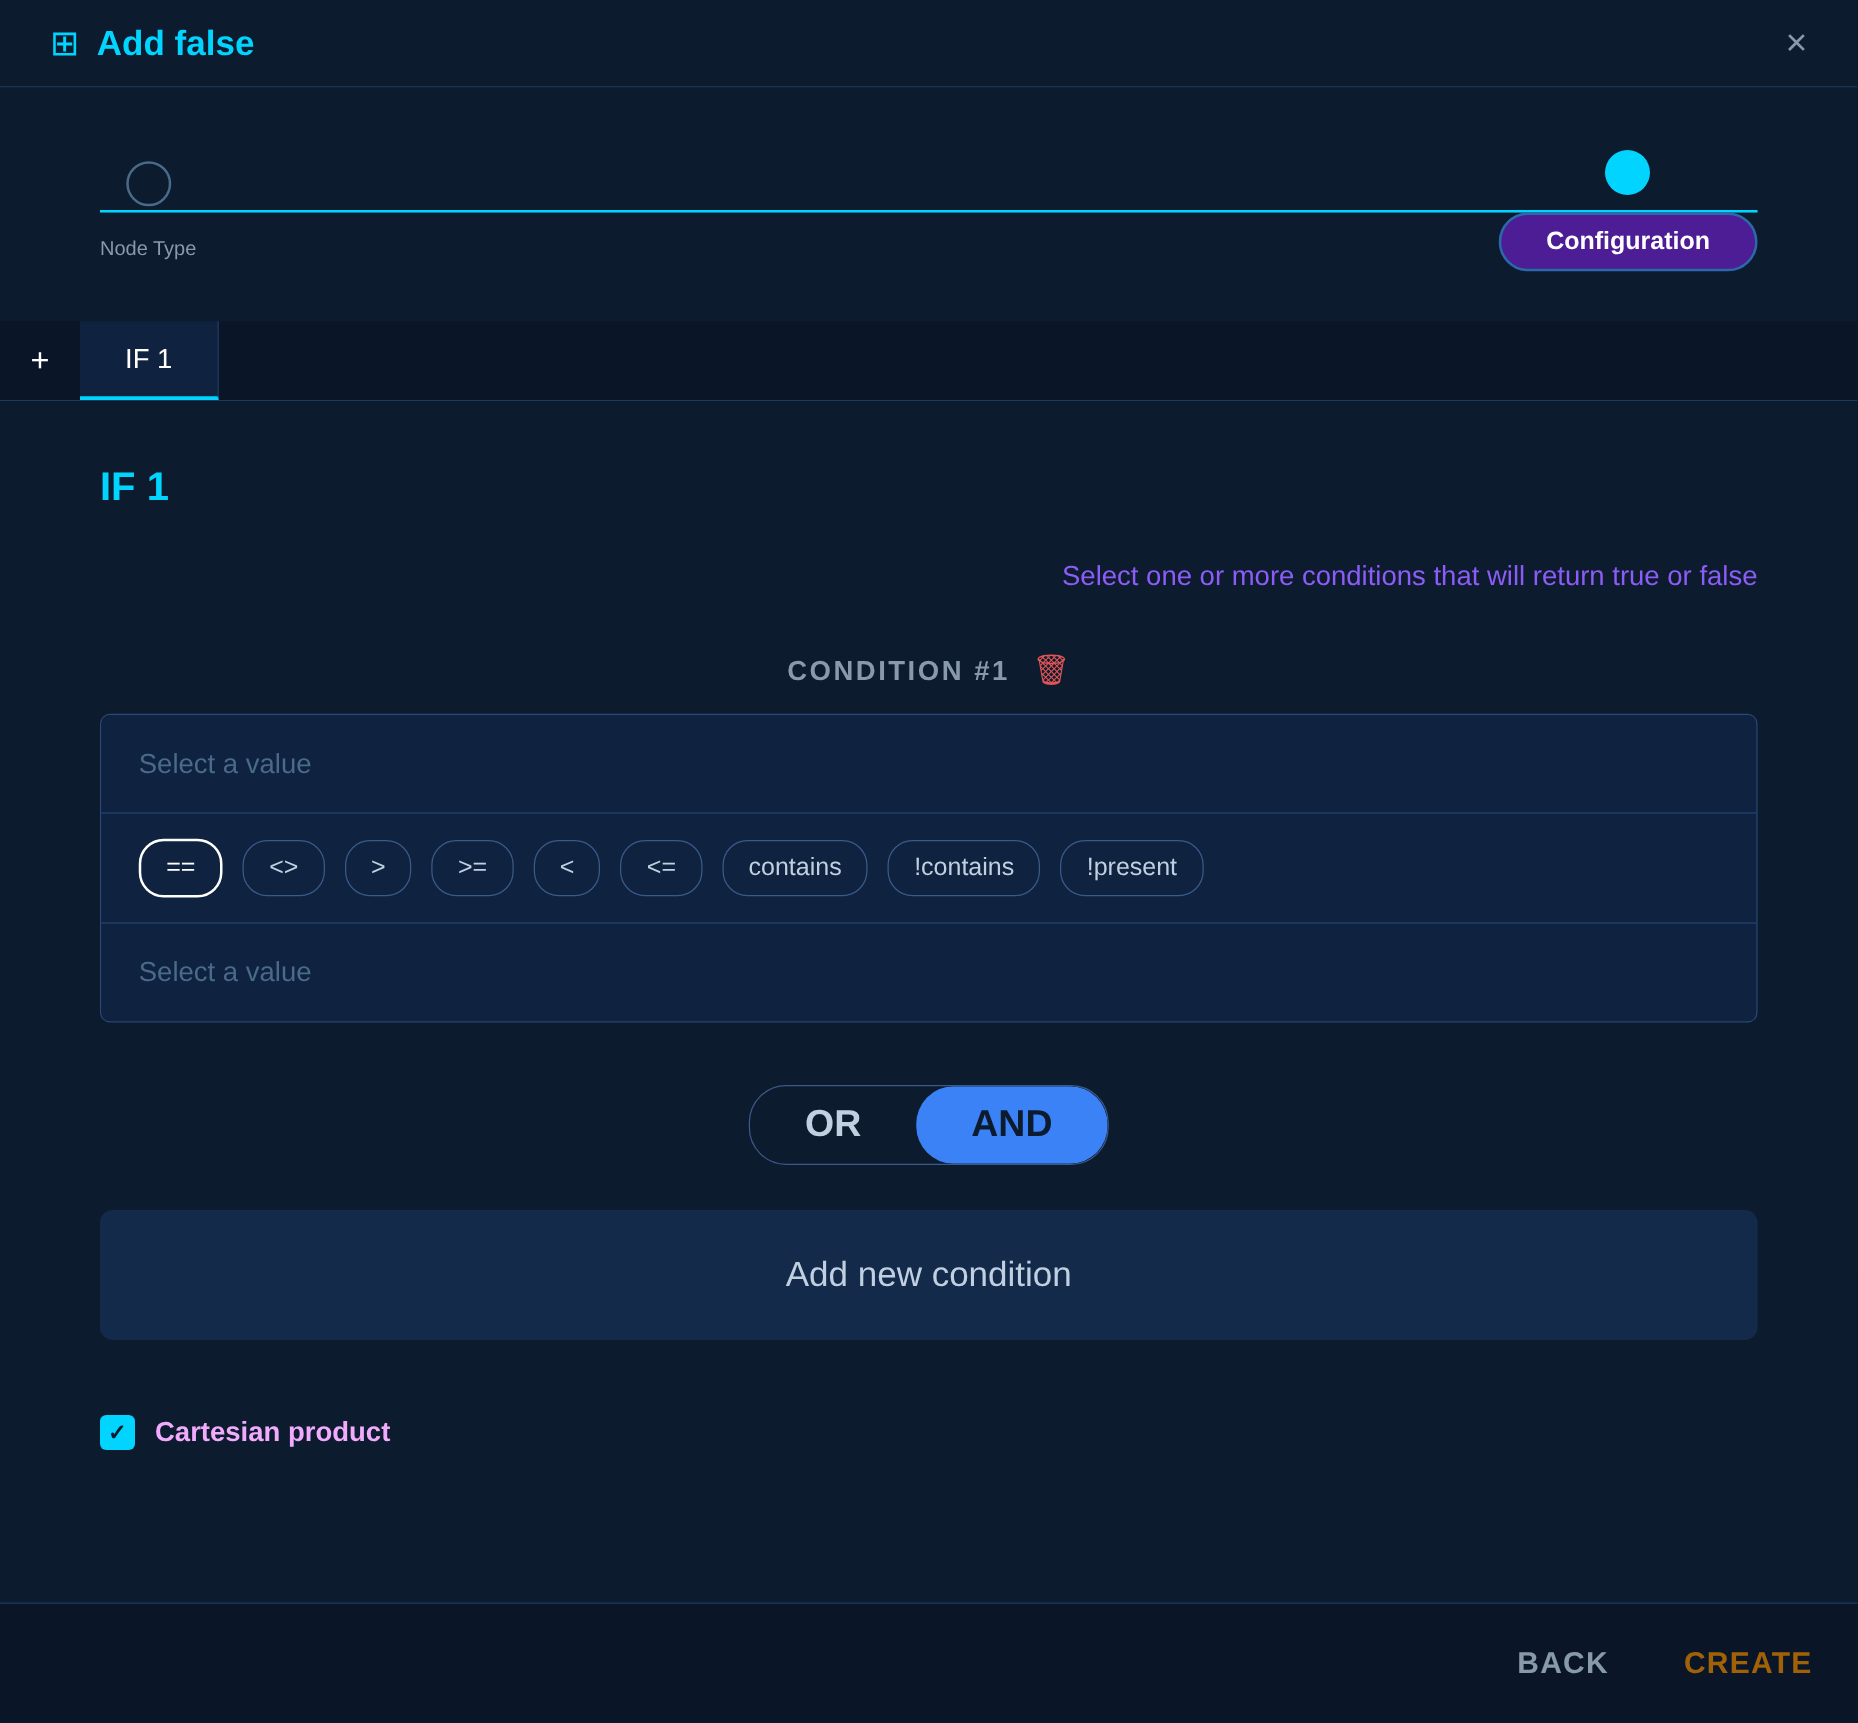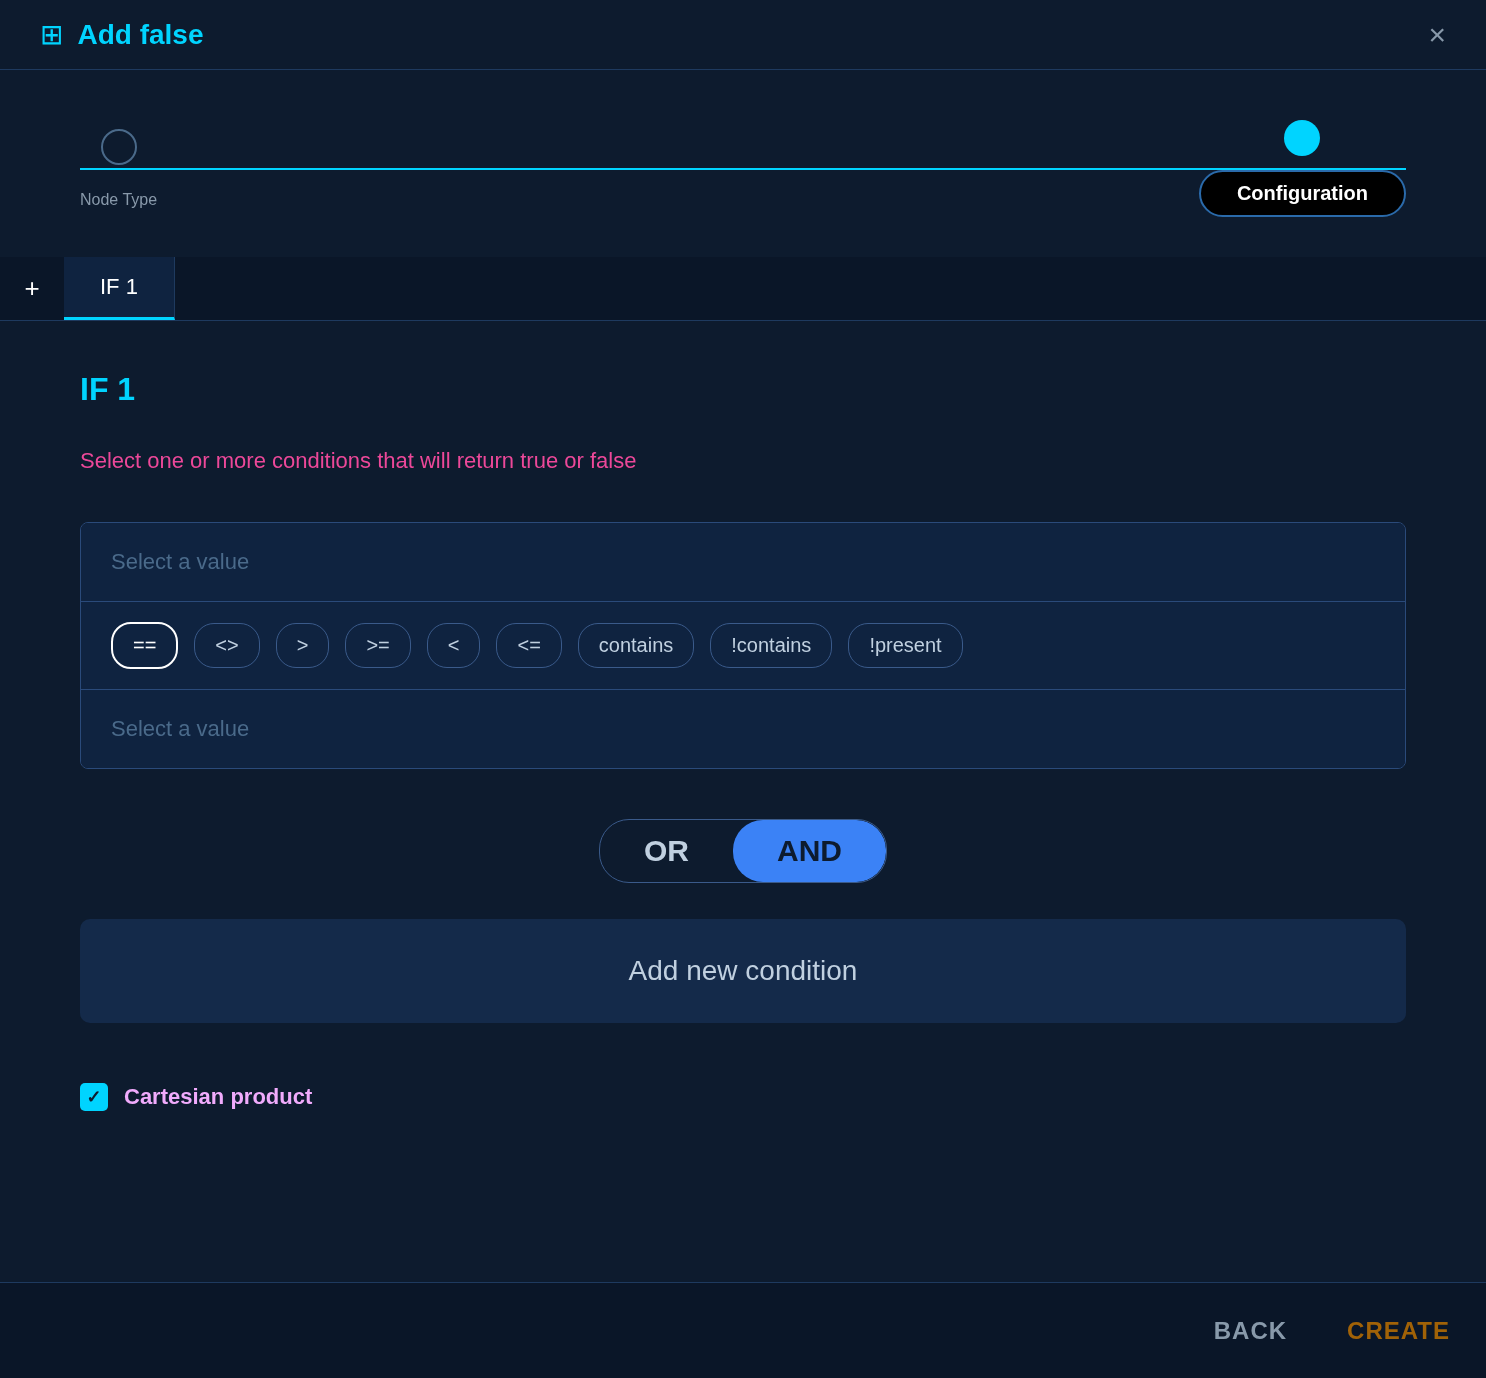--- a/index.html
+++ b/index.html
@@ -104,21 +104,21 @@
       gap: 10px;
       margin-left: auto;
     }
     .step-circle-active {
       width: 36px;
       height: 36px;
       border-radius: 50%;
       background: #00d4ff;
     }
     .step-config-badge {
-      background: #000000;
+      background: #4c1d95;
       border: 2px solid #2a6aaa;
       border-radius: 30px;
       padding: 10px 36px;
       color: #ffffff;
       font-size: 20px;
       font-weight: 700;
       margin-top: 4px;
       white-space: nowrap;
       text-align: right;
     }
@@ -160,23 +160,23 @@
       padding: 50px 80px 30px;
       background: #0d1b2e;
     }
     .if-title {
       color: #00d4ff;
       font-size: 32px;
       font-weight: 600;
       margin-bottom: 40px;
     }
     .subtitle {
-      color: #ec4899;
-      font-size: 22px;
-      text-align: left;
+      color: #8b5cf6;
+      font-size: 22px;
+      text-align: right;
       margin-bottom: 48px;
     }
 
     
     .condition-header {
       display: flex;
       align-items: center;
       justify-content: center;
       gap: 18px;
       margin-bottom: 20px;
@@ -374,20 +374,24 @@
 <div class="tabs-row">
   <button class="tab-add-btn">+</button>
   <div class="tab-item">IF 1</div>
 </div>
 
 <div class="main-content">
   <div class="if-title">IF 1</div>
   <div class="subtitle">Select one or more conditions that will return true or false</div>
 
   
+  <div class="condition-header">
+    <span class="condition-label">CONDITION  #1</span>
+    <button class="delete-btn">🗑</button>
+  </div>
 
   
   <div class="condition-box">
     <div class="value-select-row">Select a value</div>
     <div class="operators-row">
       <button class="op-btn active">==</button>
       <button class="op-btn">&lt;&gt;</button>
       <button class="op-btn">&gt;</button>
       <button class="op-btn">&gt;=</button>
       <button class="op-btn">&lt;</button>

